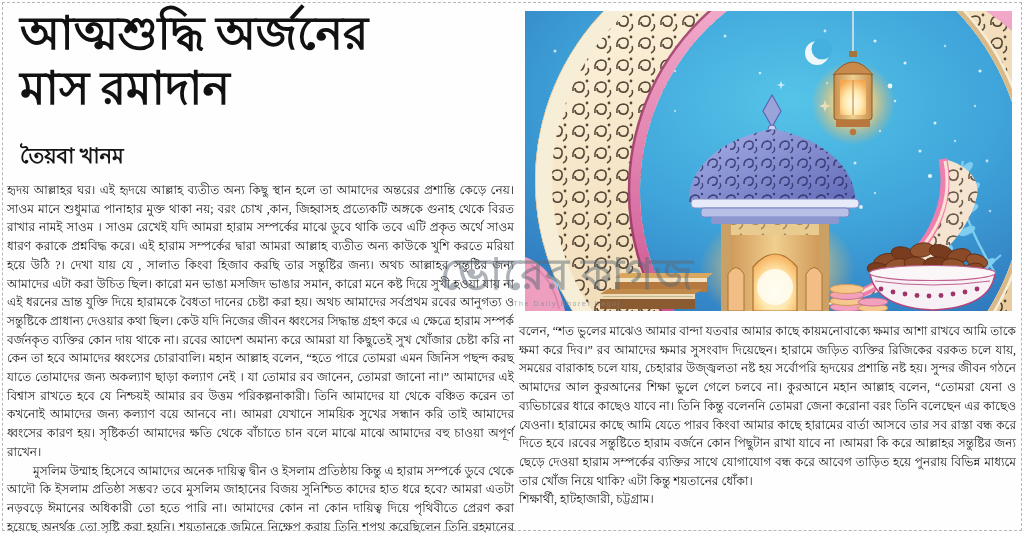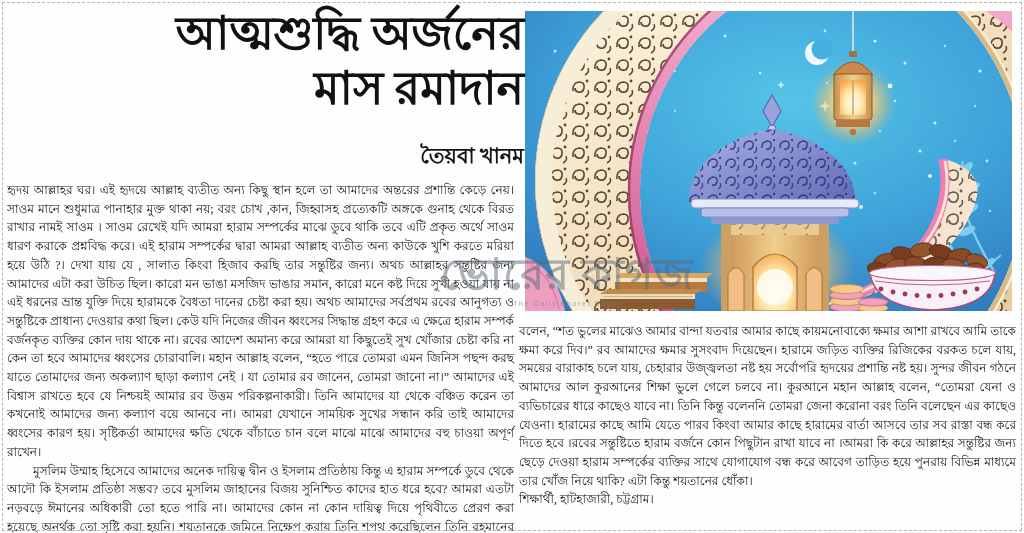--- a/index.html
+++ b/index.html
@@ -1,21 +1,21 @@
 <!DOCTYPE html>
 <html><head>
 <meta charset="utf-8">
 <style>
   html,body{margin:0;padding:0;background:#ffffff;}
   .page{
     position:relative;width:1024px;height:533px;background:#fefefe;overflow:hidden;
     font-family:"Liberation Serif","DejaVu Serif",serif;color:#161616;
   }
   .frame{position:absolute;inset:2px;border:1px dashed #b6b6b6;pointer-events:none;z-index:6;}
-  .masthead{position:absolute;left:8px;top:6px;width:516px;text-align:right;z-index:2;}
+  .masthead{position:absolute;left:20px;top:6px;width:516px;text-align:left;z-index:2;}
   .title-line{display:block;font-size:46px;line-height:1.2;font-weight:700;color:#111;}
   .author{display:block;margin-top:24px;font-size:21px;font-weight:700;color:#151515;}
   .col{position:absolute;z-index:2;}
   .col-left{left:7px;top:181px;width:507px;}
   .col-right{left:519px;top:322px;width:497px;}
   p.body{margin:0;font-size:12px;line-height:18.7px;text-align:justify;text-justify:inter-word;}
   p.indent{text-indent:26px;}
   .byline{margin-top:13px;text-align:right;font-size:14.6px;}
   .figure{position:absolute;left:525px;top:11px;width:487px;height:300px;z-index:1;}
   .figure svg{display:block;}

